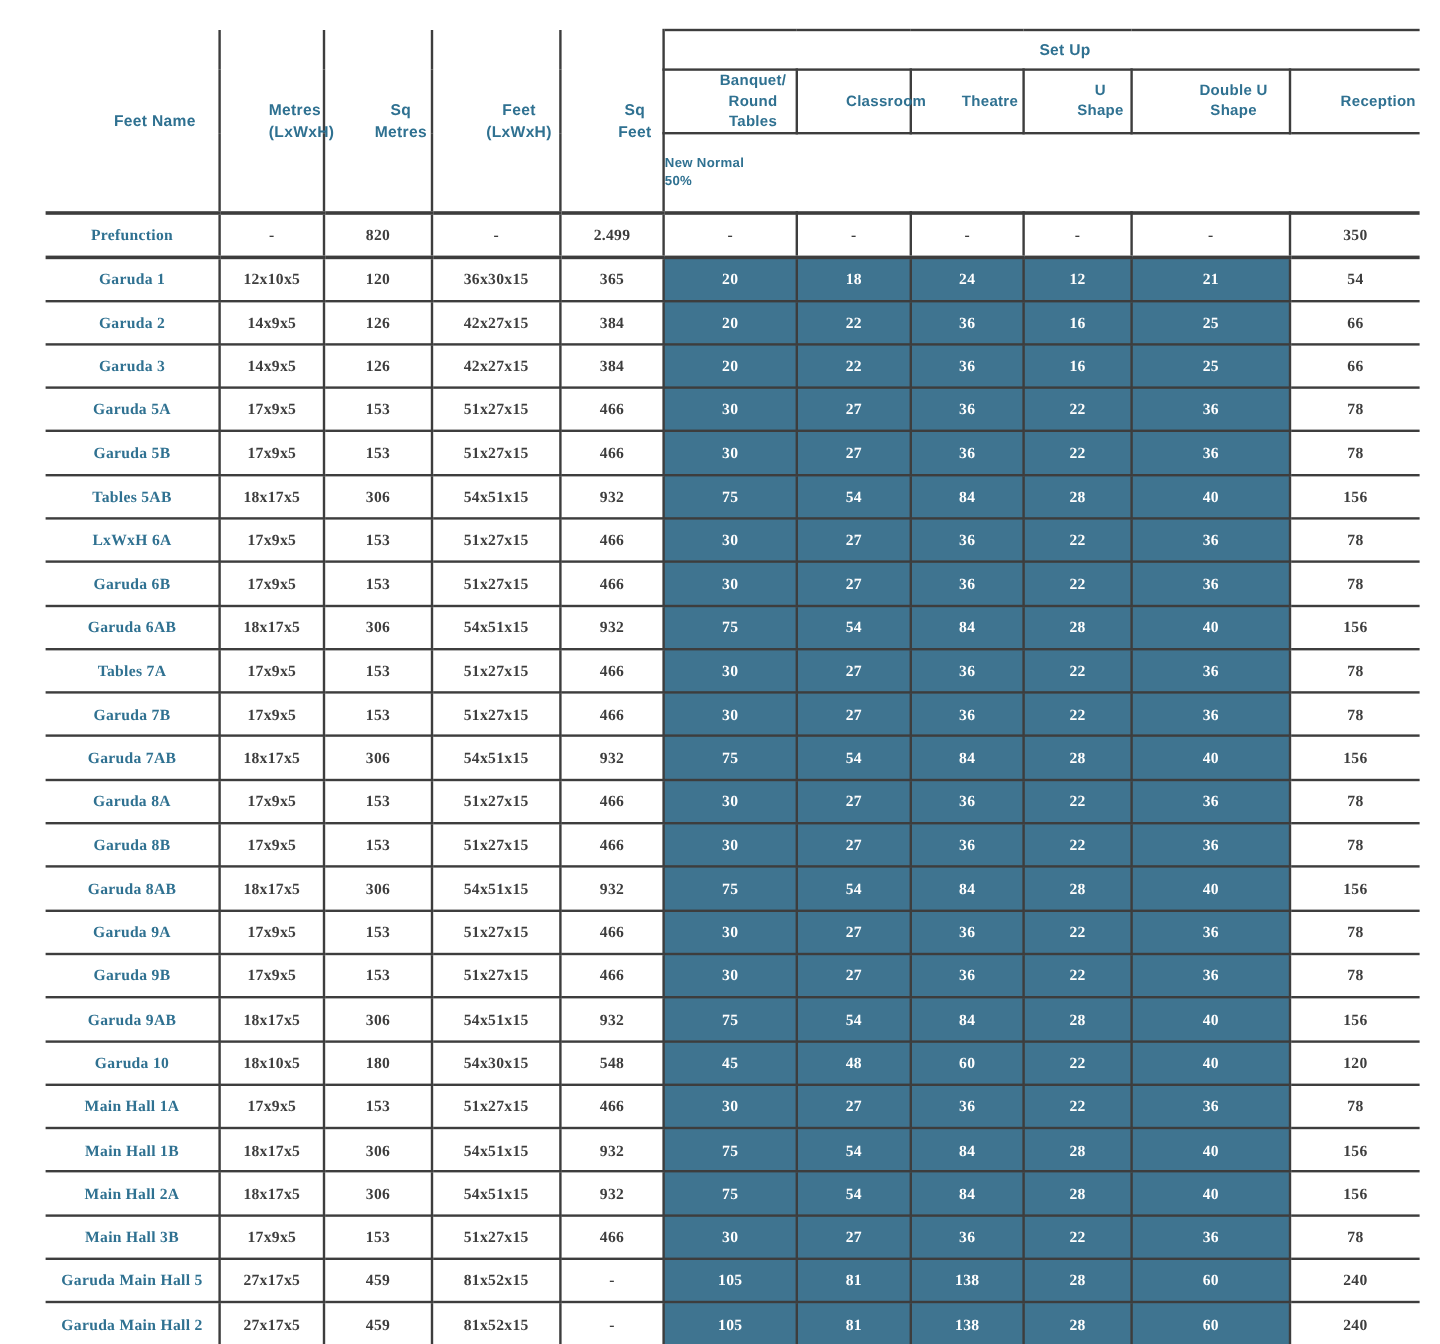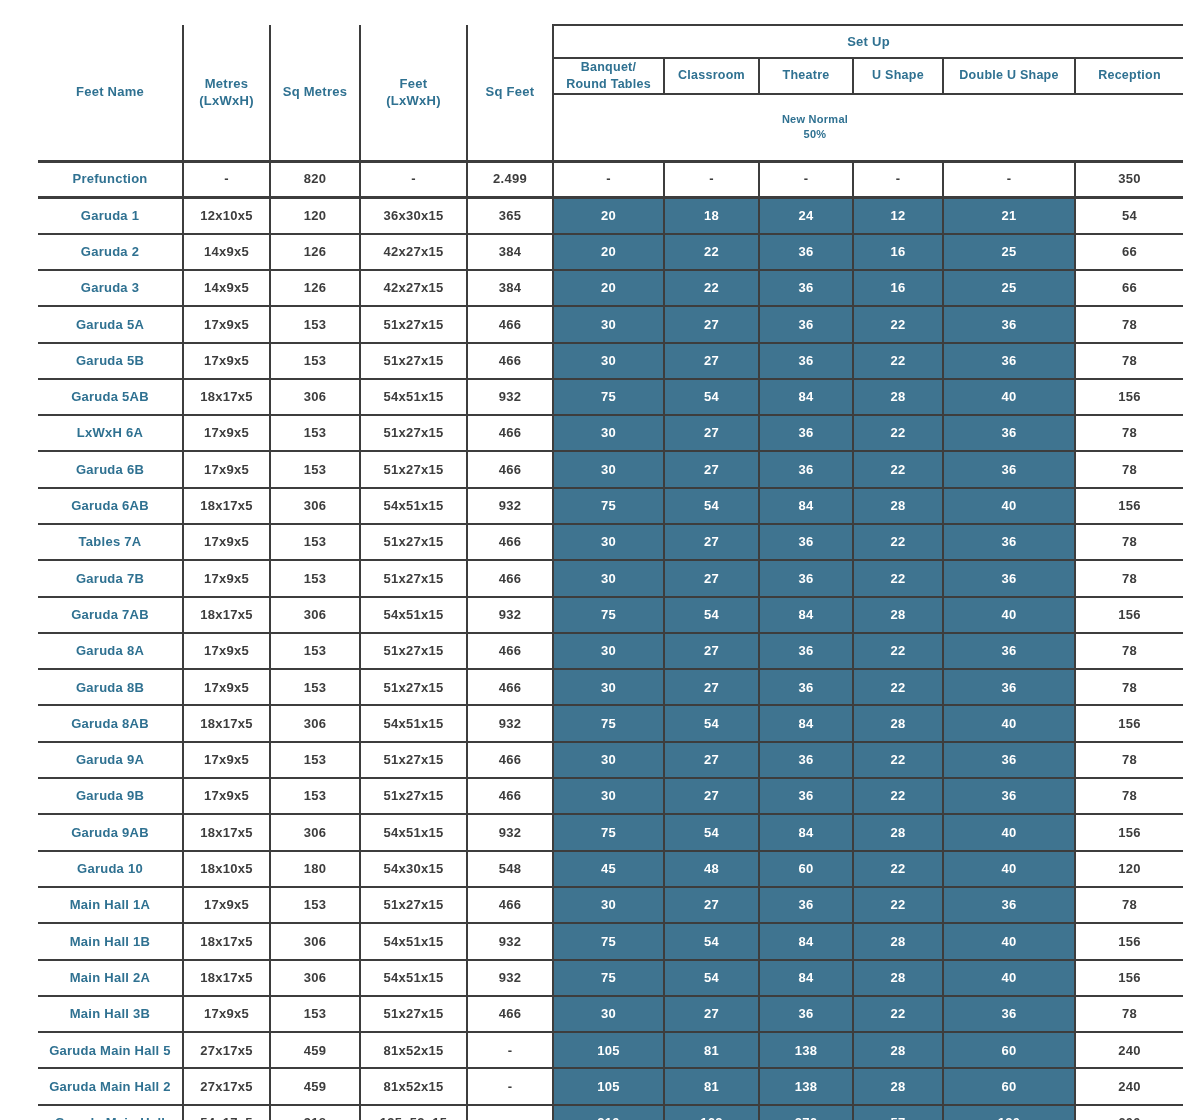--- a/index.html
+++ b/index.html
@@ -11,31 +11,31 @@
   .wrap{position:absolute;left:38px;top:24px;}
   table{
     border-collapse:collapse;table-layout:fixed;width:1145px;
   }
   th,td{
     border:2px solid var(--line,#3d3d3d);
     padding:0 2px;text-align:center;vertical-align:middle;
     font-weight:bold;font-size:13px;letter-spacing:.02em;
     white-space:pre-line;line-height:1.35;
   }
-  thead th{color:var(--teal_text,#2f7191);}
+  thead th{color:var(--teal_text,#2f7191);padding-left:40px;}
   .no-left{border-left:none !important;}
   .no-right{border-right:none !important;}
   .no-top{border-top:none !important;}
   .left-head{border-bottom-width:3px;}
   .r-setup{height:33px;}
   .r-cols{height:35px;margin-top:24px;}
   .r-cols th{font-size:12.5px;}
   .r-nn td{height:31px;border-left:none;border-right:none;border-bottom-width:3px;padding:0;}
-  .nn-inner{width:522px;text-align:center;color:var(--teal_text,#2f7191);font-weight:bold;font-size:11px;line-height:1.35;}
-  tbody tr{height:36.3px;}
+  .nn-inner{width:522px;text-align:left;color:var(--teal_text,#2f7191);font-weight:bold;font-size:11px;line-height:1.35;}
+  tbody tr{height:36.3px;font-family:Liberation Serif, serif;}
   tbody td{color:var(--dark_text,#3d3d3d);}
   td.c-name{color:var(--teal_text,#2f7191);}
   tr.hl td.c-setup{background:var(--teal_fill,#3f7490);color:var(--cell_text_on_teal,#fff);}
   tr.thickbottom td{border-bottom-width:3px;}
 </style>
 </head>
 <body>
 
 <div class="wrap">
   <table>
@@ -152,21 +152,21 @@
           <td>51x27x15</td>
           <td>466</td>
           <td class="c-setup">30</td>
           <td class="c-setup">27</td>
           <td class="c-setup">36</td>
           <td class="c-setup">22</td>
           <td class="c-setup">36</td>
           <td class="no-right">78</td>
         </tr>
         <tr class="hl">
-          <td class="c-name no-left">Garuda 5AB</td>
+          <td class="c-name no-left">Tables 5AB</td>
           <td>18x17x5</td>
           <td>306</td>
           <td>54x51x15</td>
           <td>932</td>
           <td class="c-setup">75</td>
           <td class="c-setup">54</td>
           <td class="c-setup">84</td>
           <td class="c-setup">28</td>
           <td class="c-setup">40</td>
           <td class="no-right">156</td>

